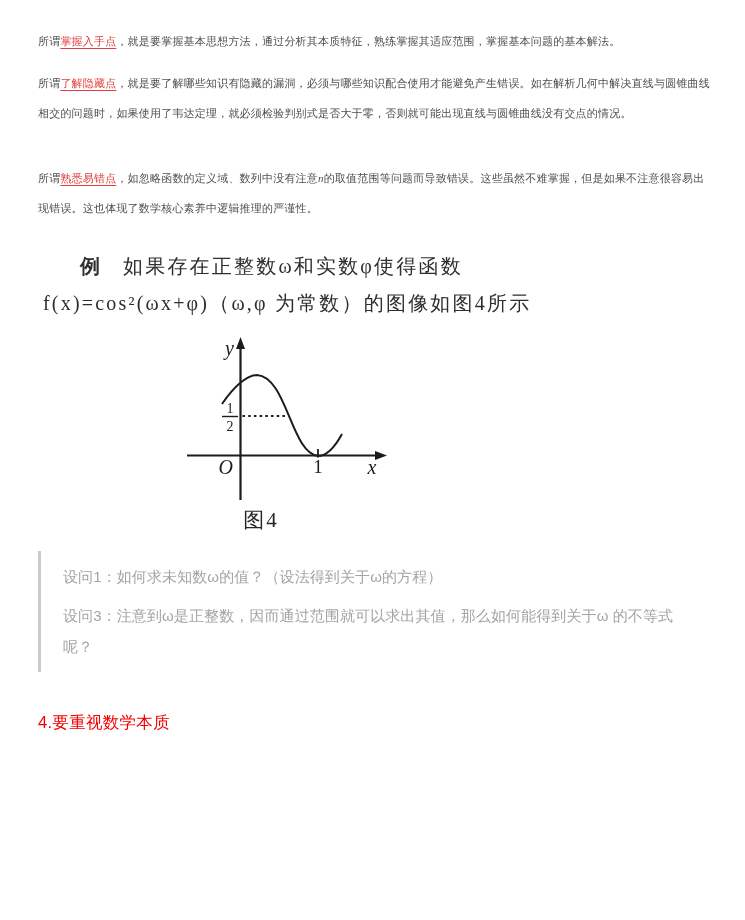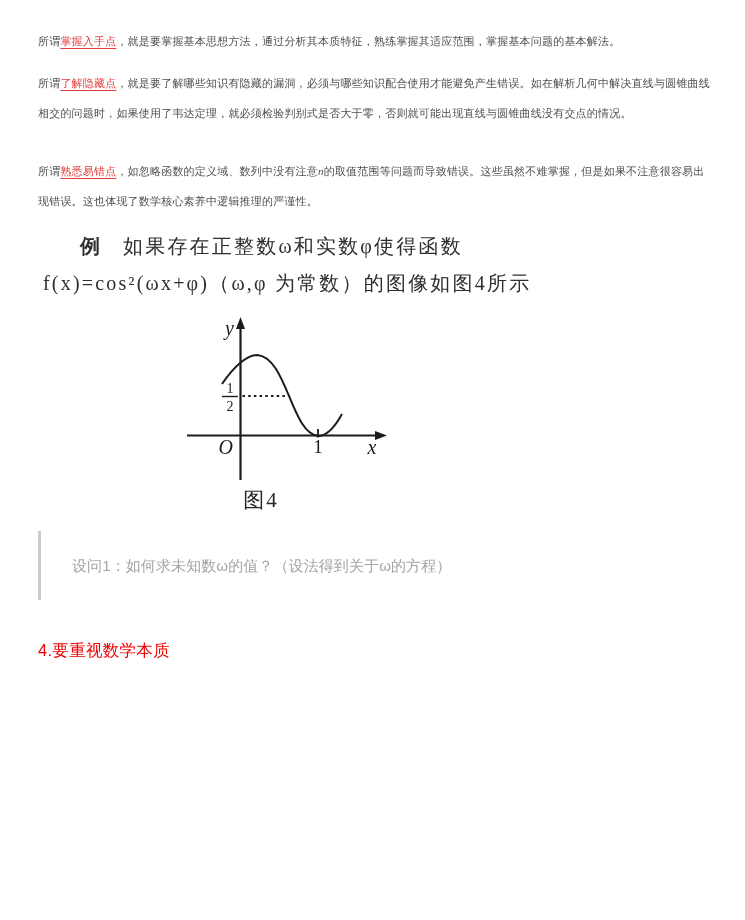--- a/index.html
+++ b/index.html
@@ -6,25 +6,25 @@
   .page {
     width:745px; min-height:920px; box-sizing:border-box;
     padding:26px 35px 0 38px;
     background:#ffffff;
     font-family:"Liberation Sans","DejaVu Sans",sans-serif;
     color:#4e4e4e;
     overflow:hidden;
   }
   .para { margin:0; font-size:11px; line-height:30px; letter-spacing:0.2px; text-align:left; }
   .para.p2 { margin-top:12px; }
-  .para.p3 { margin-top:28px; }
+  .para.p3 { margin-top:35px; }
   .accent { color:#e23c3c; text-decoration:underline; text-decoration-thickness:1px; text-underline-offset:3px; }
   .var-italic { font-style:italic; font-family:"Liberation Serif","DejaVu Serif",serif; }
 
-  .example { margin-top:12px; font-family:"Liberation Serif","DejaVu Serif",serif; color:#2e2e2e; }
+  .example { margin-top:25px; font-family:"Liberation Serif","DejaVu Serif",serif; color:#2e2e2e; }
   .ex-line { font-size:20px; line-height:37px; letter-spacing:2.2px; }
   .ex-line1 { padding-left:42px; }
   .ex-line2 { padding-left:5px; }
   .ex-line3 { padding-left:7px; }
   .ex-label { font-weight:bold; margin-right:22px; letter-spacing:1px; }
 
   .figure-svg { display:block; margin:12px 0 0 145px; }
   .ax-line { stroke:#1c1c1c; stroke-width:2.2; }
   .ax-head { fill:#1c1c1c; stroke:none; }
   .curve { stroke:#1c1c1c; stroke-width:2; fill:none; }
@@ -36,21 +36,21 @@
   .frac-num { font:14px "Liberation Serif","DejaVu Serif",serif; fill:#1c1c1c; }
   .fig-caption { font:21px "Liberation Serif","DejaVu Serif",serif; fill:#262626; letter-spacing:2px; }
 
   .quote {
     margin:17px 0 0 0;
     border-left:3px solid #cbcbcb;
     padding:2px 0 2px 14px;
     color:#a4a4a4;
     font-size:15px; line-height:31px; letter-spacing:0.1px;
   }
-  .q-line { margin:17px; }
+  .q-line { margin:8px; }
 
   .closing { margin-top:7px; }
   .heading {
     margin:40px 0 0 0;
     color:#f20000; font-size:16.5px; font-weight:normal; letter-spacing:0.3px;
     font-family:"Liberation Sans","DejaVu Sans",sans-serif;
   }
 </style>
 </head>
 <body>
@@ -89,18 +89,19 @@
       <text class="axis-label" x="372" y="578" text-anchor="middle">x</text>
       <text class="axis-label" x="233" y="578" text-anchor="end">O</text>
       <text class="tick-label" x="318" y="577" text-anchor="middle">1</text>
 
       <text class="fig-caption" x="261" y="631" text-anchor="middle">图4</text>
     </svg>
   </div>
 
   <div class="quote">
     <p class="q-line">设问1：如何求未知数ω的值？（设法得到关于ω的方程）</p>
+    <p class="q-line">设问3：注意到ω是正整数，因而通过范围就可以求出其值，那么如何能得到关于ω 的不等式呢？</p>
   </div>
 
 
   <h3 class="heading">4.要重视数学本质</h3>
 
 </div>
 
 </body></html>

